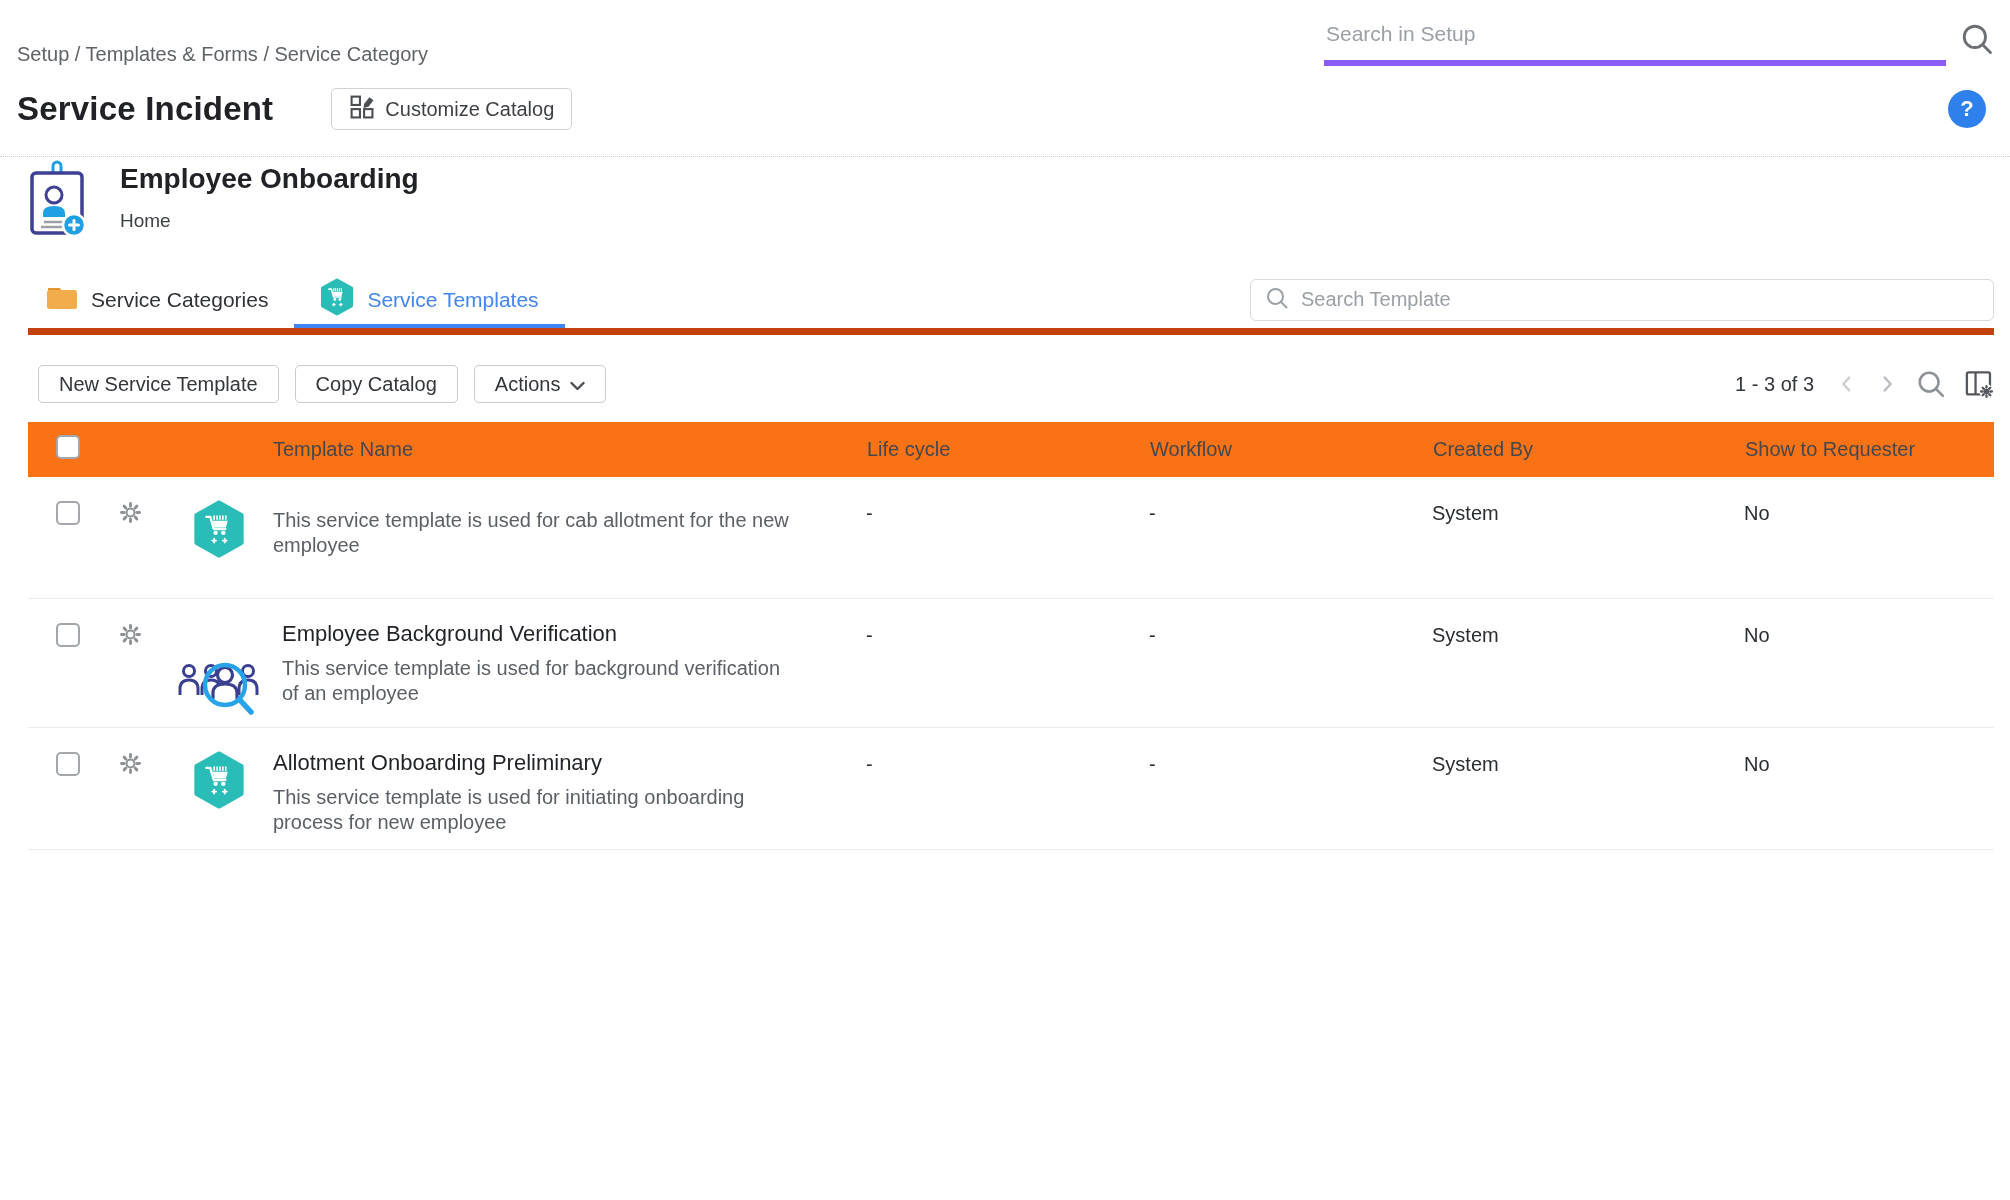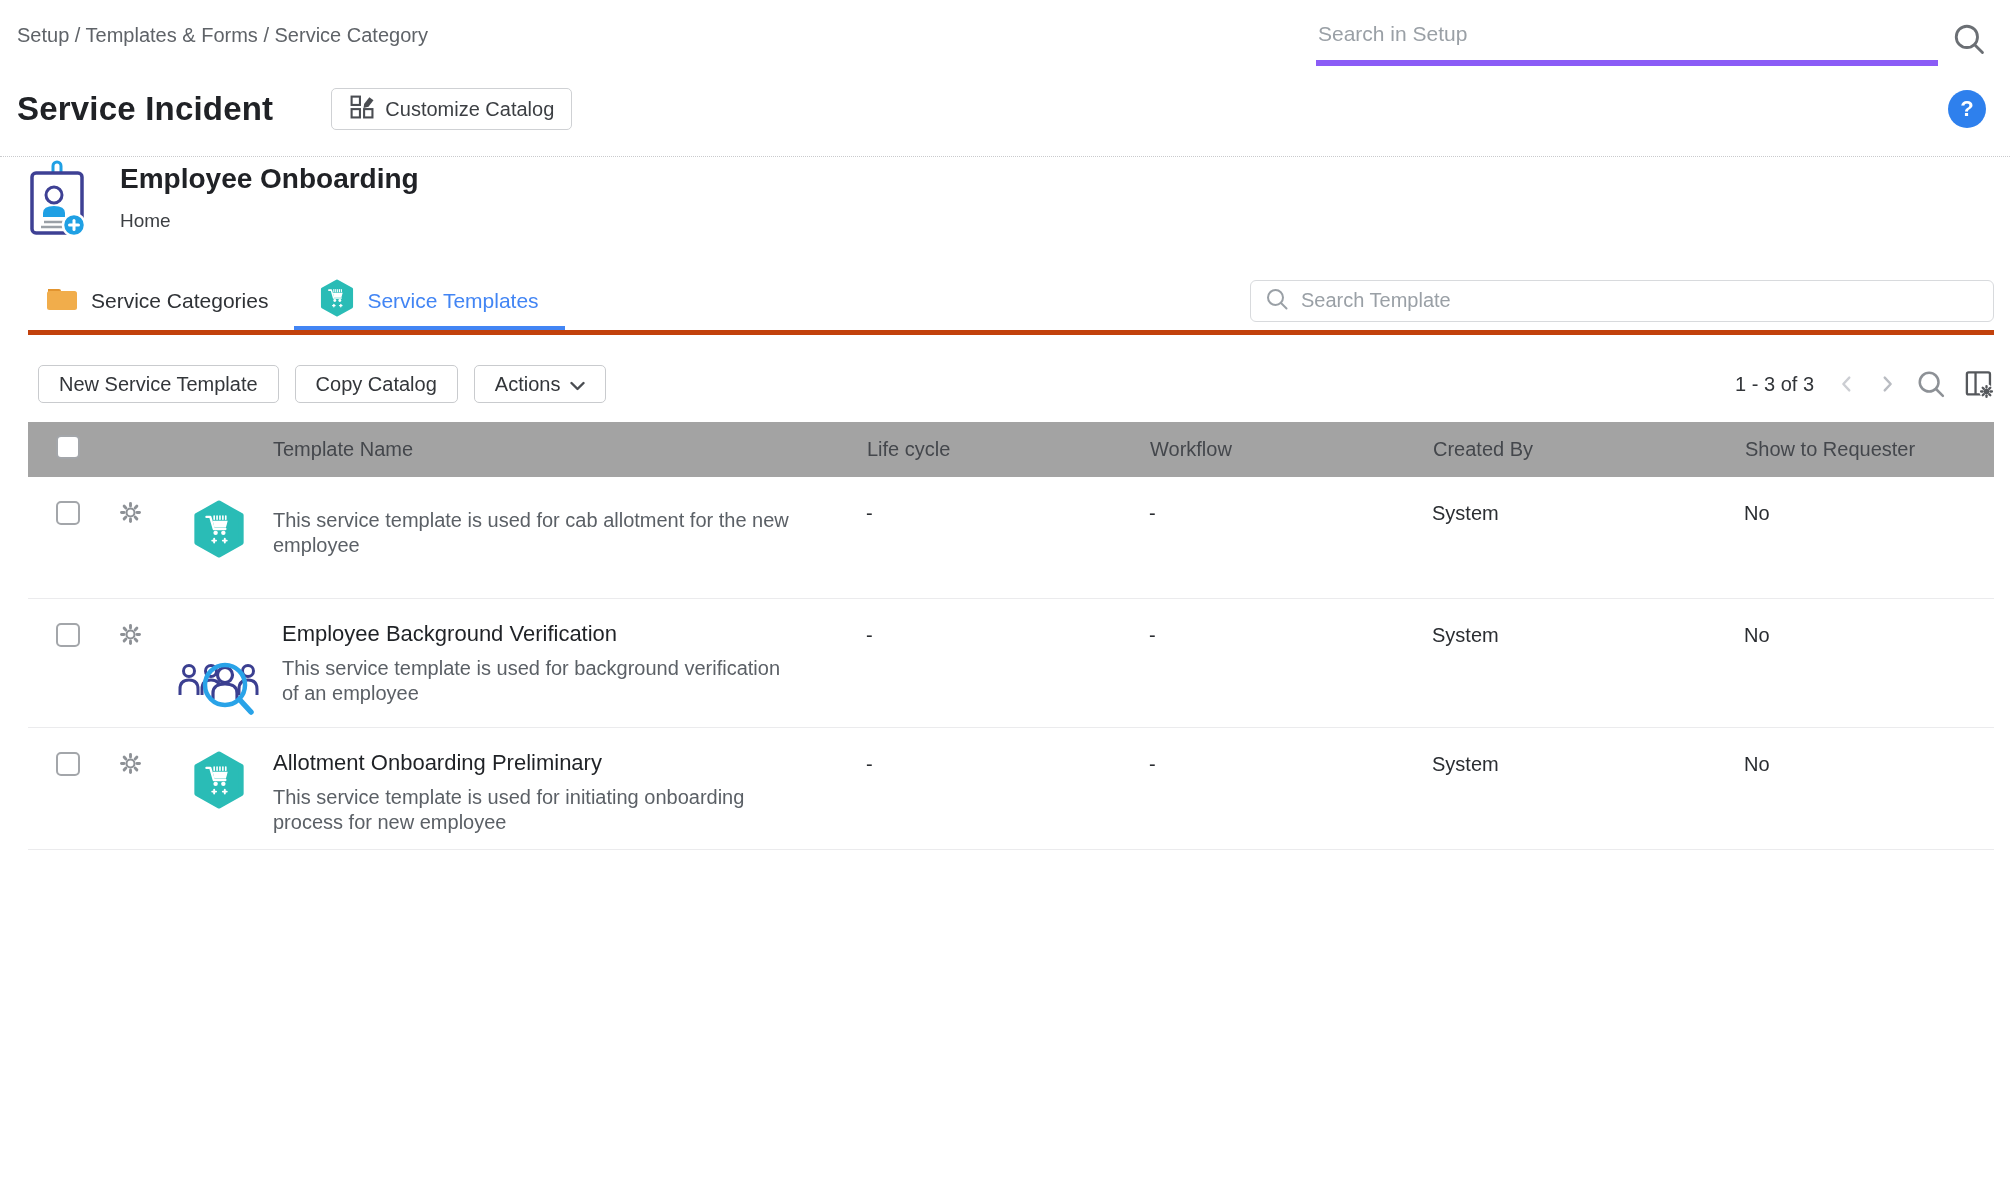--- a/index.html
+++ b/index.html
@@ -1,21 +1,21 @@
 <!DOCTYPE html>
 <html><head>
 <meta charset="utf-8">
 <style>
   * { margin:0; padding:0; box-sizing:border-box; }
   html,body { width:2010px; height:1200px; background:#fff; overflow:hidden;
               font-family:"Liberation Sans", sans-serif; color:#26282c; }
 
   
-  .topbar { display:flex; justify-content:space-between; align-items:flex-start;
-            padding:22px 24px 0 17px; }
+  .topbar { display:flex; justify-content:space-between; align-items:flex-end;
+            padding:22px 16px 0 17px; }
   .breadcrumb { font-size:20px; color:#5f6368; padding-top:2px; }
   .setup-search { display:flex; align-items:flex-start; gap:14px; }
   .setup-search-field { width:622px; border-bottom:6px solid #8b5cf6; padding:0 0 14px 2px; }
   .setup-search-field input { border:none; outline:none; width:100%; font-size:21px;
                               font-family:inherit; color:#3c4043; background:transparent; }
   .setup-search-field input::placeholder { color:#9aa0a6; }
 
   
   .title-row { display:flex; align-items:center; margin:20px 24px 0 17px; height:46px; }
   .page-title { font-size:33px; font-weight:700; color:#202226; letter-spacing:.2px; }
@@ -30,21 +30,21 @@
   .dotted-sep { border-top:1px dotted #c9cacd; margin-top:24px; }
 
   
   .category-head { display:flex; padding-left:28px; margin-top:2px; }
   .cat-text { margin-left:34px; padding-top:4px; }
   .cat-name { font-size:28px; font-weight:700; color:#202226; }
   .cat-sub  { font-size:19px; color:#3c3f43; margin-top:15px; }
 
   
   .tabs-row { display:flex; align-items:stretch; height:64px; margin:30px 16px 0 28px;
-              border-bottom:5px solid #c2410c; }
+              border-bottom:7px solid #c2410c; }
   .tab { display:flex; align-items:center; gap:13px; padding:0 26px; cursor:pointer;
          font-size:21px; color:#2f3236; }
   .tab:first-child { padding-left:18px; }
   .tab.active { color:#4285f4; box-shadow:inset 0 -4px 0 #4285f4; }
   .tab.active .tab-label { color:#4285f4; }
   .template-search { margin-left:auto; align-self:center; display:flex; align-items:center;
                      gap:12px; width:744px; height:42px; border:1px solid #d8dadd;
                      border-radius:6px; padding:0 14px; background:#fff; }
   .template-search input { border:none; outline:none; flex:1; font-size:20px;
                            font-family:inherit; color:#3c4043; background:transparent; }
@@ -56,21 +56,21 @@
          padding:0 20px; font-size:20px; color:#33363a; font-family:inherit;
          cursor:pointer; display:flex; align-items:center; gap:10px; }
   .btn + .btn { margin-left:16px; }
   .pager { display:flex; align-items:center; gap:18px; }
   .pager-text { font-size:20px; color:#33363a; margin-right:4px; }
   .icon-btn { background:none; border:none; cursor:pointer; display:flex; align-items:center; padding:0; }
 
   
   .table { margin:19px 16px 0 28px; }
   .grid-cols { display:grid; grid-template-columns:80px 62px 96px 600px 283px 283px 312px 1fr; }
-  .thead { background:#a3a3a3; height:55px; align-items:center; font-size:20px; color:#44474c; }
+  .thead { background:#f97316; height:55px; align-items:center; font-size:20px; color:#44474c; }
   .th-name { padding-left:7px; }
   .cell-pad { padding-left:1px; }
   .checkbox { width:24px; height:24px; border:2px solid #a3a6aa; border-radius:5px;
               background:#fff; display:inline-block; cursor:pointer; }
   .thead .checkbox { margin-left:28px; }
   .row { min-height:122px; border-bottom:1px solid #ebebed; padding-top:22px; align-items:start; }
   .row .checkbox { margin-left:28px; margin-top:2px; }
   .row-gear { margin-left:11px; margin-top:2px; }
   .tpl-icon { margin-left:22px; margin-top:1px; }
   .tpl-icon--people { margin-left:8px; margin-top:38px; }

